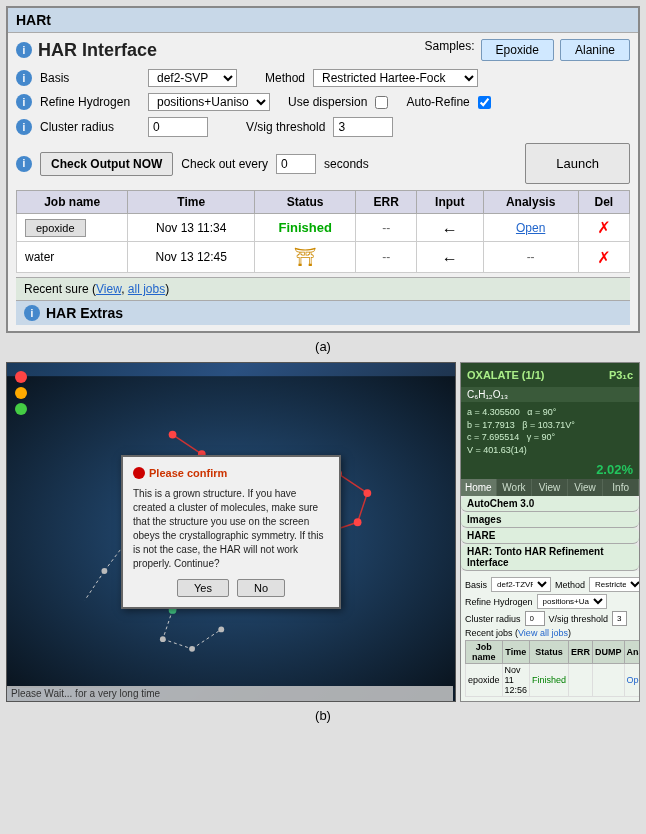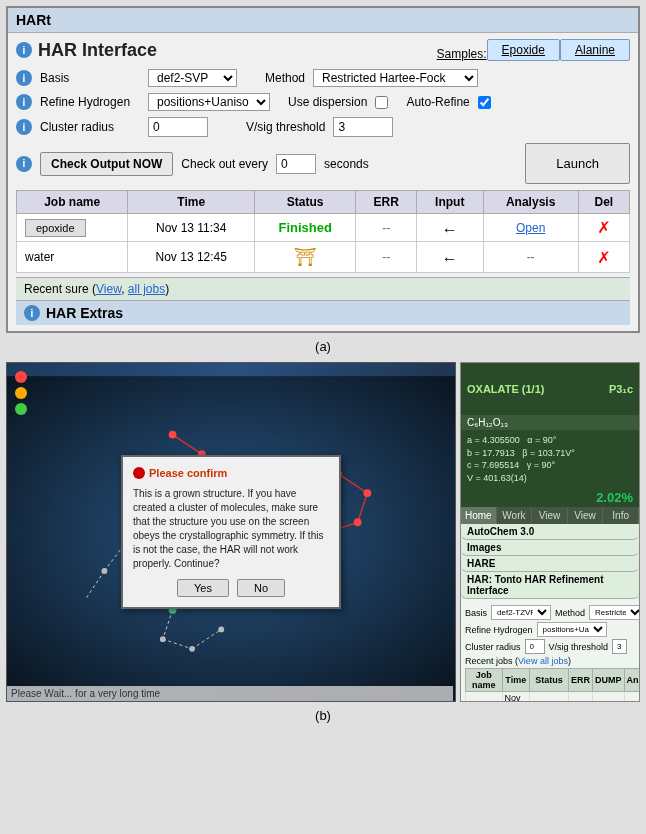--- a/index.html
+++ b/index.html
@@ -55,23 +55,22 @@
       font-size: 10px;
       font-weight: bold;
       display: inline-flex;
       align-items: center;
       justify-content: center;
       cursor: pointer;
     }
 
     .samples-area {
       display: flex;
-      align-items: flex-end;
-      gap: 0;
-      text-decoration: underline;
+      align-items: flex-start;
+      gap: 6px;
     }
 
     .sample-btn {
       padding: 3px 14px;
       background: #d0e8ff;
       border: 1px solid #7799bb;
       cursor: pointer;
       font-size: 12px;
       border-radius: 2px;
     }
@@ -311,21 +310,21 @@
       border: 1px solid #888;
       display: flex;
       flex-direction: column;
       height: 340px;
       overflow: hidden;
     }
 
     .oxalate-header {
       background: #2a4a2a;
       color: #aaee88;
-      padding: 20px 6px;
+      padding: 6px 6px;
       font-size: 11px;
       font-weight: bold;
       display: flex;
       justify-content: space-between;
     }
 
     .oxalate-formula {
       background: #3a5a3a;
       color: white;
       padding: 2px 6px;

